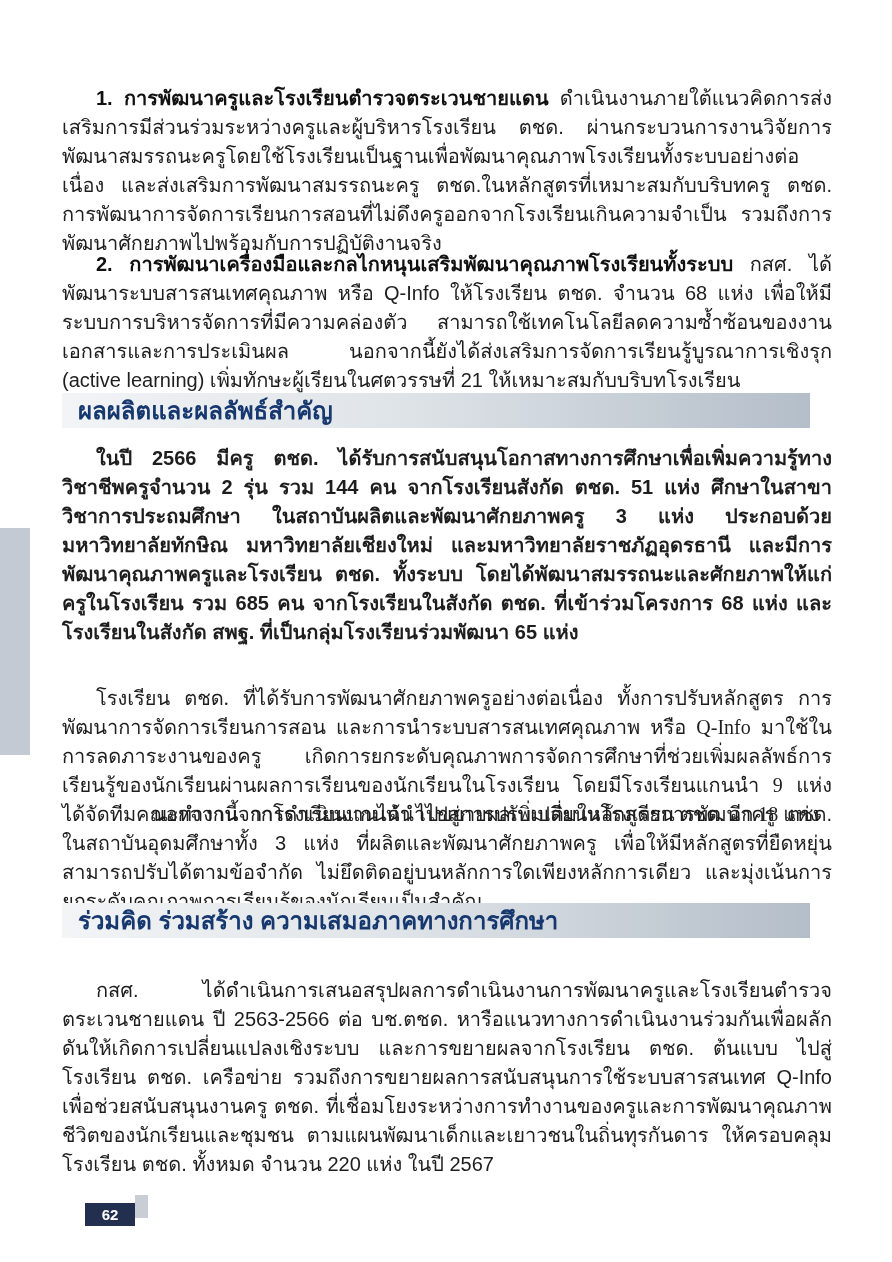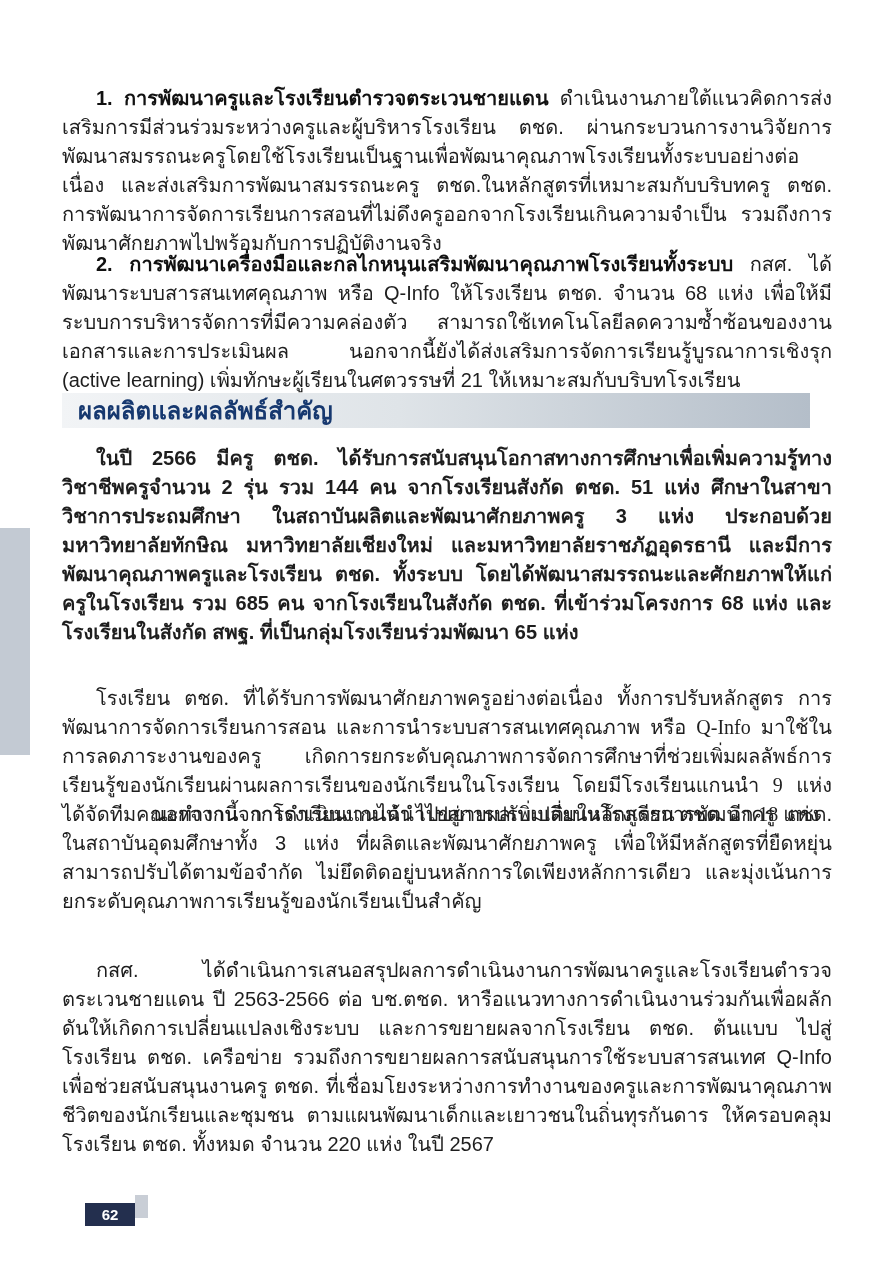--- a/index.html
+++ b/index.html
@@ -17,21 +17,21 @@
     text-align:justify;text-indent:34px;
     color:#1e1e1e;
     margin:0;
   }
   .para b{font-weight:bold;color:#111;}
   #p1{top:84px;}
   #p2{top:250px;}
   #p3{top:444px;font-weight:bold;}
   #p4{top:684px;font-family:Liberation Serif, serif;}
   #p5{top:800px;text-indent:90px;}
-  #p6{top:956px;}
+  #p6{top:976px;}
   .band{
     position:absolute;left:62px;width:748px;height:35px;
     background:linear-gradient(90deg,#f2f4f6 0%,#dfe4e8 45%,#b4bec9 100%);
     display:flex;align-items:center;
     padding-left:16px;box-sizing:border-box;text-align:right;
   }
   #band1{top:393px;}
   #band2{top:637px;}
   #band3{top:903px;}
   .band h2{
@@ -73,20 +73,23 @@
     <h2>ผลผลิตและผลลัพธ์สำคัญ</h2>
   </div>
 
   <p class="para" id="p3"><span>ในปี 2566 มีครู ตชด. ได้รับการสนับสนุนโอกาสทางการศึกษาเพื่อเพิ่มความรู้ทางวิชาชีพครูจำนวน 2 รุ่น รวม 144 คน จากโรงเรียนสังกัด ตชด. 51 แห่ง ศึกษาในสาขาวิชาการประถมศึกษา ในสถาบันผลิตและพัฒนาศักยภาพครู 3 แห่ง ประกอบด้วย มหาวิทยาลัยทักษิณ มหาวิทยาลัยเชียงใหม่ และมหาวิทยาลัยราชภัฏอุดรธานี และมีการพัฒนาคุณภาพครูและโรงเรียน ตชด. ทั้งระบบ โดยได้พัฒนาสมรรถนะและศักยภาพให้แก่ครูในโรงเรียน รวม 685 คน จากโรงเรียนในสังกัด ตชด. ที่เข้าร่วมโครงการ 68 แห่ง และโรงเรียนในสังกัด สพฐ. ที่เป็นกลุ่มโรงเรียนร่วมพัฒนา 65 แห่ง</span></p>
 
 
   <p class="para" id="p4"><span>โรงเรียน ตชด. ที่ได้รับการพัฒนาศักยภาพครูอย่างต่อเนื่อง ทั้งการปรับหลักสูตร การพัฒนาการจัดการเรียนการสอน และการนำระบบสารสนเทศคุณภาพ หรือ Q-Info มาใช้ในการลดภาระงานของครู เกิดการยกระดับคุณภาพการจัดการศึกษาที่ช่วยเพิ่มผลลัพธ์การเรียนรู้ของนักเรียนผ่านผลการเรียนของนักเรียนในโรงเรียน โดยมีโรงเรียนแกนนำ 9 แห่ง ได้จัดทีมคณะทำงานจากโรงเรียนแกนนำ ไปขยายผลเพิ่มเติมในโรงเรียน ตชด. อีก 18 แห่ง</span></p>
 
   <p class="para" id="p5"><span>นอกจากนี้ การดำเนินงานได้นำไปสู่การปรับเปลี่ยนหลักสูตรการพัฒนาครู ตชด. ในสถาบันอุดมศึกษาทั้ง 3 แห่ง ที่ผลิตและพัฒนาศักยภาพครู เพื่อให้มีหลักสูตรที่ยืดหยุ่น สามารถปรับได้ตามข้อจำกัด ไม่ยึดติดอยู่บนหลักการใดเพียงหลักการเดียว และมุ่งเน้นการยกระดับคุณภาพการเรียนรู้ของนักเรียนเป็นสำคัญ</span></p>
 
+  <div class="band" id="band3">
+    <h2>ร่วมคิด ร่วมสร้าง ความเสมอภาคทางการศึกษา</h2>
+  </div>
 
   <p class="para" id="p6"><span>กสศ. ได้ดำเนินการเสนอสรุปผลการดำเนินงานการพัฒนาครูและโรงเรียนตำรวจตระเวนชายแดน ปี 2563-2566 ต่อ บช.ตชด. หารือแนวทางการดำเนินงานร่วมกันเพื่อผลักดันให้เกิดการเปลี่ยนแปลงเชิงระบบ และการขยายผลจากโรงเรียน ตชด. ต้นแบบ ไปสู่โรงเรียน ตชด. เครือข่าย รวมถึงการขยายผลการสนับสนุนการใช้ระบบสารสนเทศ Q-Info เพื่อช่วยสนับสนุนงานครู ตชด. ที่เชื่อมโยงระหว่างการทำงานของครูและการพัฒนาคุณภาพชีวิตของนักเรียนและชุมชน ตามแผนพัฒนาเด็กและเยาวชนในถิ่นทุรกันดาร ให้ครอบคลุมโรงเรียน ตชด. ทั้งหมด จำนวน 220 แห่ง ในปี 2567</span></p>
 
   <div class="left-tab"></div>
 
   <div class="footer">
     <div class="page-num-box">62</div>
     <div class="page-num-strip"></div>
   </div>
 

